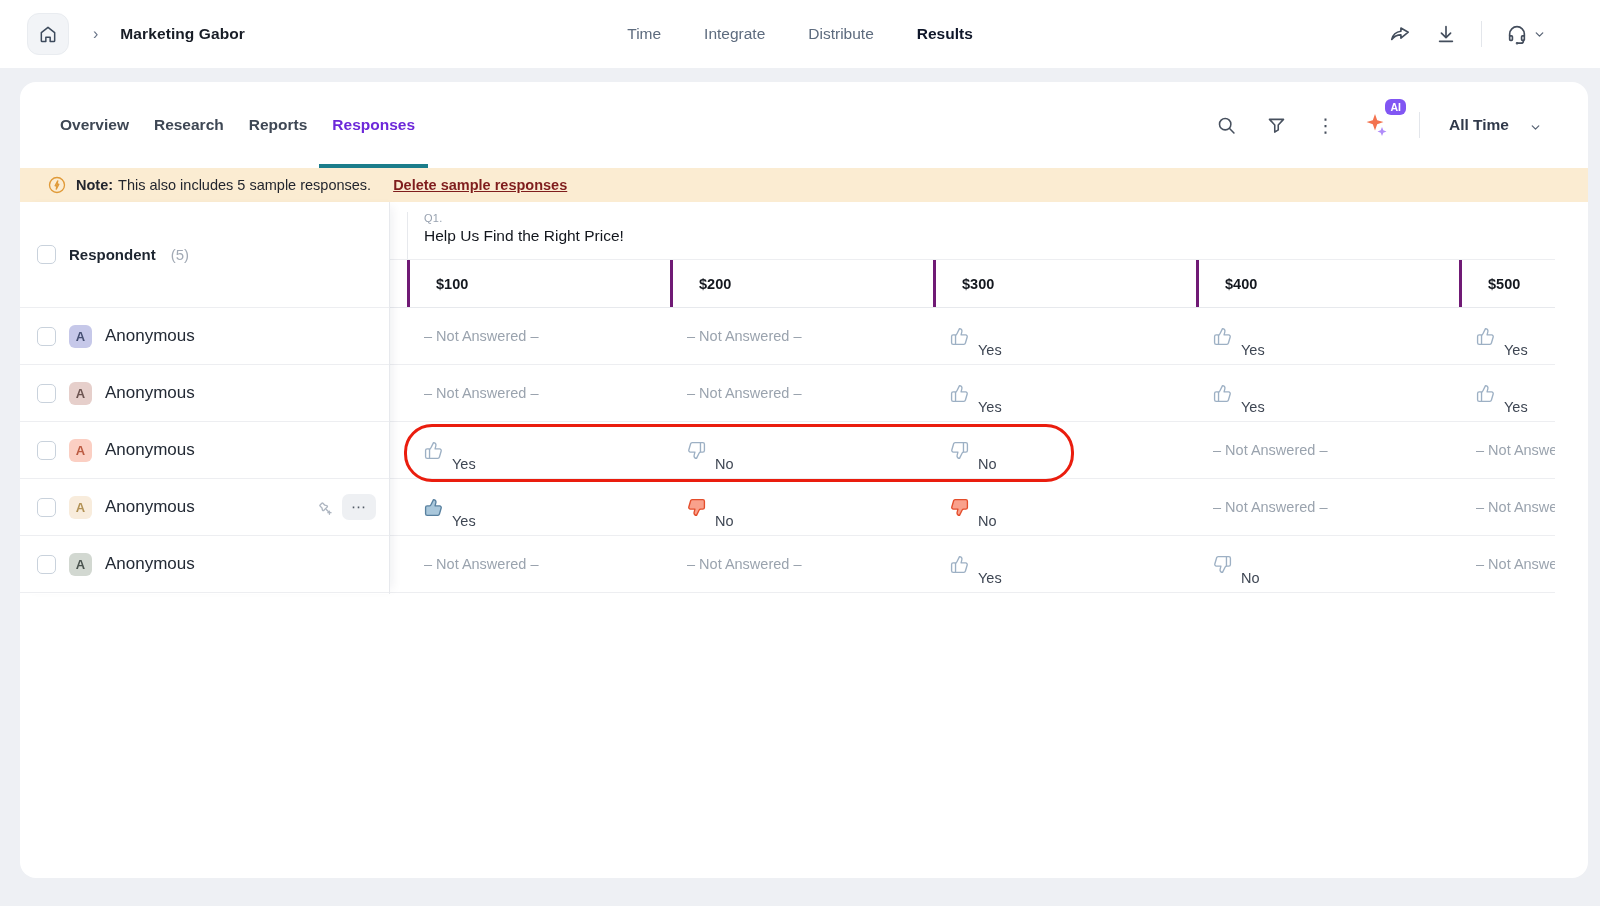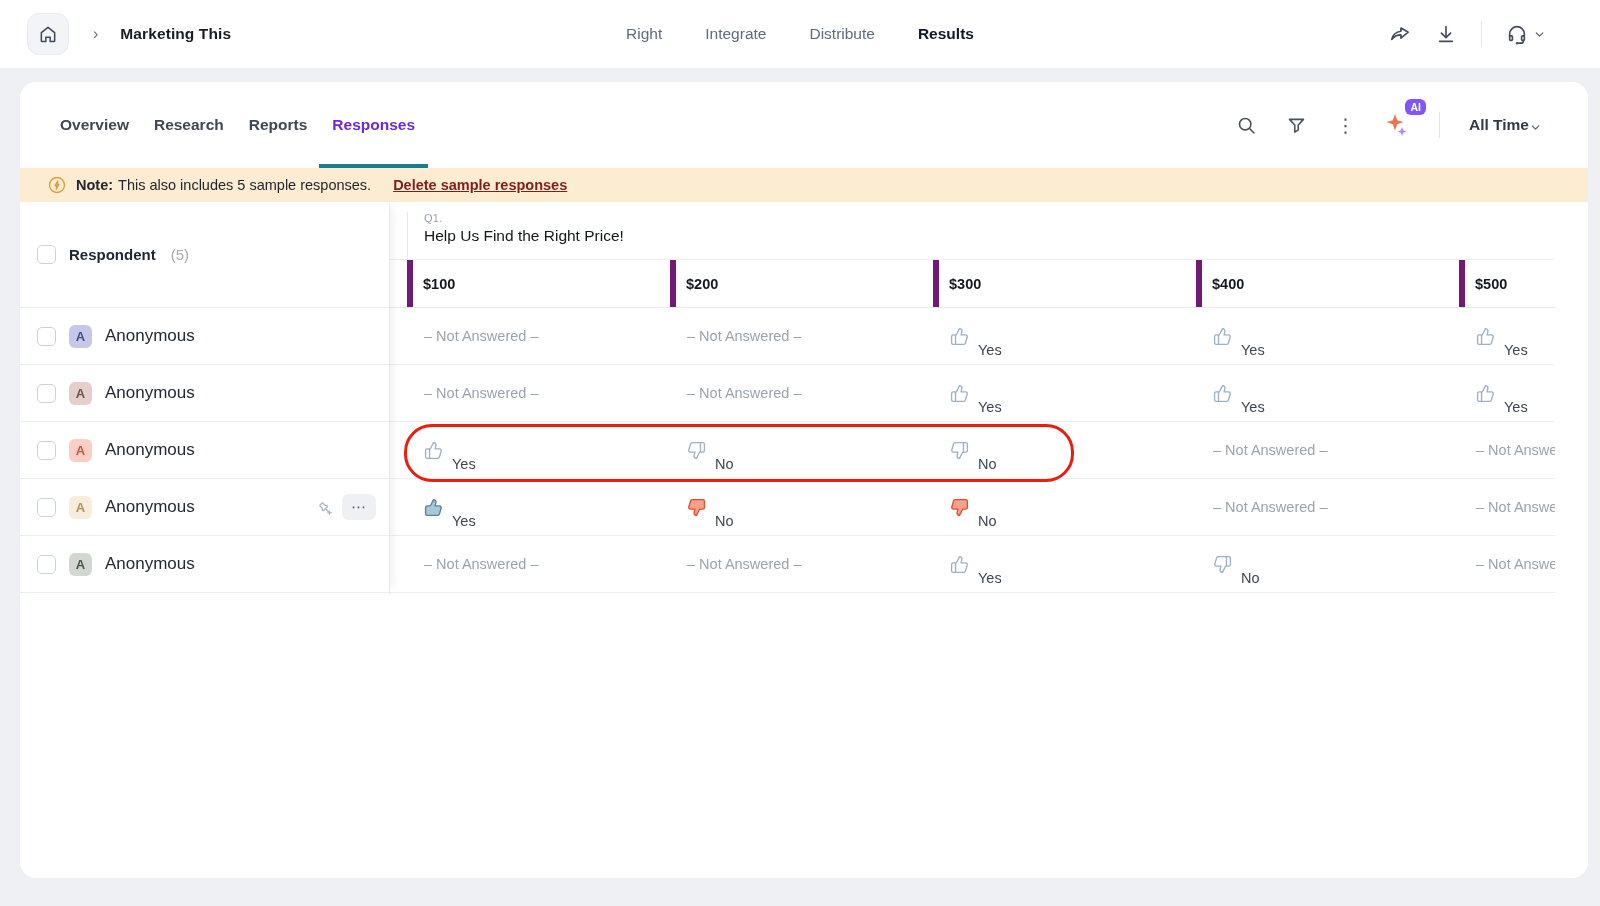--- a/index.html
+++ b/index.html
@@ -42,21 +42,21 @@
              font-size:15.5px; font-weight:600; color:#3e4754; cursor:pointer; }
   .sub-tab.active { color:#6d28d9; }
   .sub-tab.active::after { content:""; position:absolute; left:-13px; right:-13px; bottom:0;
              height:4px; background:#1b7d8b; }
   .toolbar-right { margin-left:auto; display:flex; align-items:center; gap:29px; padding-right:46px; }
   .tb-icon { width:21px; height:21px; color:#47505e; cursor:pointer; }
   .kebab { font-size:19px; color:#47505e; line-height:1; cursor:pointer; letter-spacing:0; }
   .ai-wrap { position:relative; cursor:pointer; }
   .ai-badge { position:absolute; top:-13px; right:-16px; background:#8156f3; color:#fff;
               font-size:10.5px; font-weight:700; padding:2px 5px; border-radius:6px; }
-  .datefilter { display:flex; align-items:flex-end; gap:0; font-size:15.5px; font-weight:700;
+  .datefilter { display:flex; align-items:flex-end; gap:20px; font-size:15.5px; font-weight:700;
                 color:#30394a; cursor:pointer; }
 
   
   .note { height:34px; background:#fbecd2; display:flex; align-items:center;
           padding-left:28px; font-size:14.5px; color:#23262e; }
   .note-icon { width:18px; height:18px; margin-right:10px; color:#e09a38; }
   .note-prefix { font-weight:700; margin-right:5px; }
   .note-link { font-weight:700; text-decoration:underline; margin-left:22px; color:#7f1d1d; cursor:pointer; }
 
   
@@ -83,22 +83,22 @@
 
   .right-pane { position:absolute; left:370px; top:0; width:1165px; height:392px; overflow:hidden; }
   .q-header { position:relative; height:58px; width:1332px; border-bottom:1px solid #edeef1;
               padding:10px 0 0 34px; }
   .q-header::before { content:""; position:absolute; left:17px; top:10px; bottom:0; width:1px;
               background:#e7e9ed; }
   .q-code { font-size:11px; color:#98a2b0; letter-spacing:.3px; }
   .q-title { font-size:15.5px; font-weight:500; color:#12161d; margin-top:3px; }
   .price-row { height:48px; width:1332px; display:flex; padding-left:17px;
                border-bottom:1px solid #e7e9ed; }
-  .price-cell { width:263px; flex:0 0 auto; display:flex; align-items:center; padding-left:10px;
-                border-left:6px solid #701a75; font-size:14.5px; font-weight:700; color:#14181f;
+  .price-cell { width:263px; flex:0 0 auto; display:flex; align-items:center; padding-left:26px;
+                border-left:3px solid #701a75; font-size:14.5px; font-weight:700; color:#14181f;
                 cursor:pointer; }
   .ans-row { height:57px; width:1332px; display:flex; padding-left:17px;
              border-bottom:1px solid #edeef1; }
   .ans-cell { width:263px; flex:0 0 auto; display:flex; align-items:center; padding-left:17px;
               gap:9px; font-size:14.5px; white-space:nowrap; }
   .na-text { color:#9aa3ae; }
   .ans-label { color:#3e4653; font-weight:500;margin-top:27px; }
   .thumb { width:19px; height:19px; fill:none; stroke:#9db0c4; stroke-width:1.7;
            stroke-linecap:round; stroke-linejoin:round; flex:0 0 auto; }
   .thumb.down { transform:rotate(180deg); }
@@ -113,25 +113,25 @@
 <body>
 
 <div class="topnav">
   <div class="nav-left">
     <div class="home-btn">
       <svg width="20" height="20" viewBox="0 0 24 24" fill="none" stroke="#3d4a5c" stroke-width="1.8" stroke-linecap="round" stroke-linejoin="round">
         <path d="M4 10.3 12 4l8 6.3V20a1 1 0 0 1-1 1h-4.4v-5.2h-5.2V21H5a1 1 0 0 1-1-1v-9.7Z"></path>
       </svg>
     </div>
     <span class="crumb-sep">›</span>
-    <span class="crumb-title">Marketing This</span>
+    <span class="crumb-title">Marketing Gabor</span>
   </div>
 
   <div class="nav-tabs">
-    <span class="nav-tab">Right</span>
+    <span class="nav-tab">Time</span>
     <span class="nav-tab">Integrate</span>
     <span class="nav-tab">Distribute</span>
     <span class="nav-tab active">Results</span>
   </div>
 
   <div class="nav-right">
     <svg class="nav-icon" viewBox="0 0 24 24" fill="none" stroke="currentColor" stroke-width="1.8" stroke-linecap="round" stroke-linejoin="round">
       <path d="M13 5.5V9C7.5 9.6 4.2 12.6 3 18c2.6-3.4 5.6-5 10-5v3.5L21 10l-8-4.5Z"></path>
     </svg>
     <svg class="nav-icon" viewBox="0 0 24 24" fill="none" stroke="currentColor" stroke-width="1.8" stroke-linecap="round" stroke-linejoin="round">

